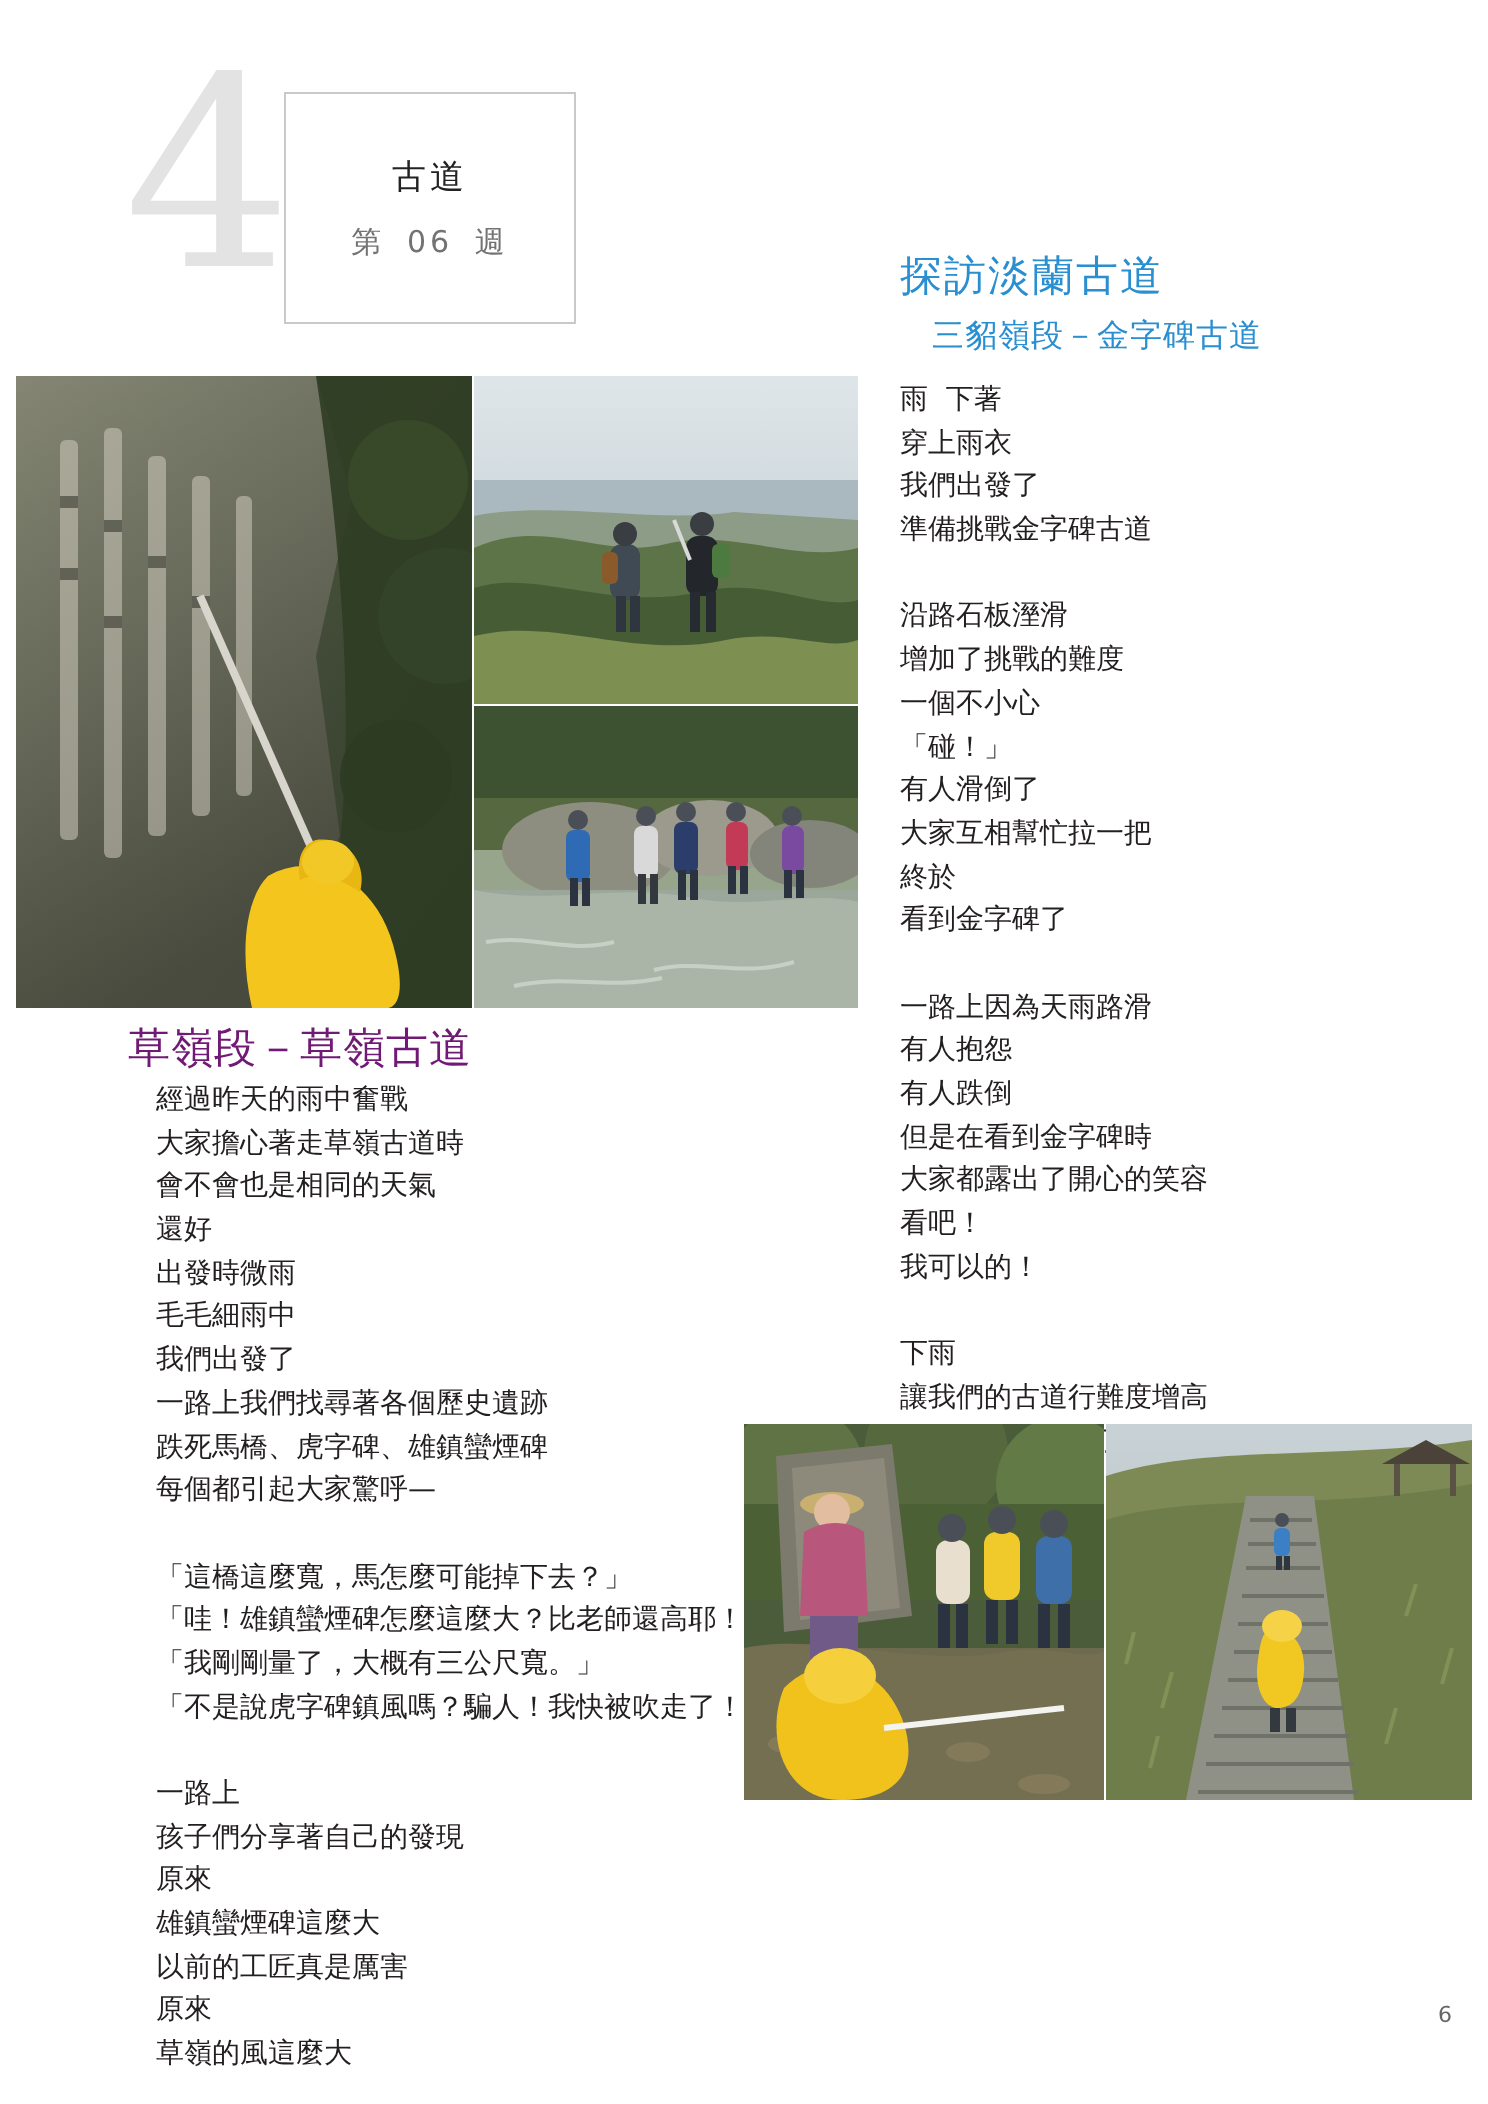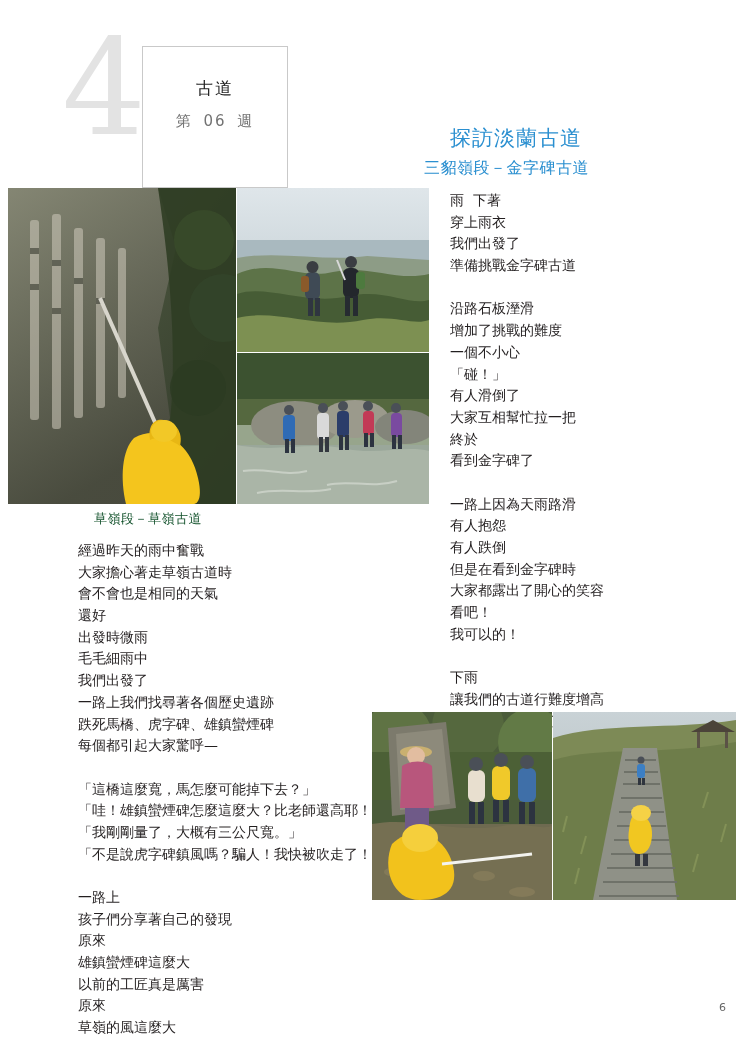--- a/index.html
+++ b/index.html
@@ -27,21 +27,21 @@
     font-family: "DejaVu Serif", "Liberation Serif", serif;
     font-weight: 400;
     letter-spacing: -4px;
     user-select: none;
   }
   .week-box {
     position: absolute;
     left: 142px;
     top: 46px;
     width: 146px;
-    height: 142px;
+    height: 116px;
     border: 1px solid #c9c9c9;
     background: #fff;
     box-sizing: border-box;
   }
   .week-box .title {
     text-align: center;
     font-size: 17px;
     color: #222;
     margin-top: 30px;
     letter-spacing: 2px;
@@ -63,32 +63,32 @@
     position: absolute;
     left: 450px;
     top: 112px;
     font-size: 21px;
     color: #2a8fd0;
     letter-spacing: 1px;
     margin-top: 12px;
   }
   .sub-heading-1 {
     position: absolute;
-    left: 424px;
+    left: 466px;
     top: 158px;
     font-size: 16px;
     color: #2a8fd0;
     letter-spacing: 0.5px;
   }
   .sub-heading-2 {
     position: absolute;
-    left: 94px;
+    left: 64px;
     top: 510px;
-    font-size: 13px;
-    color: #14532d;
+    font-size: 21px;
+    color: #701a75;
     letter-spacing: 0.5px;
   }
 
   
   .poem {
     font-size: 14px;
     line-height: 1.55;
     color: #231f20;
     white-space: pre-wrap;
   }

